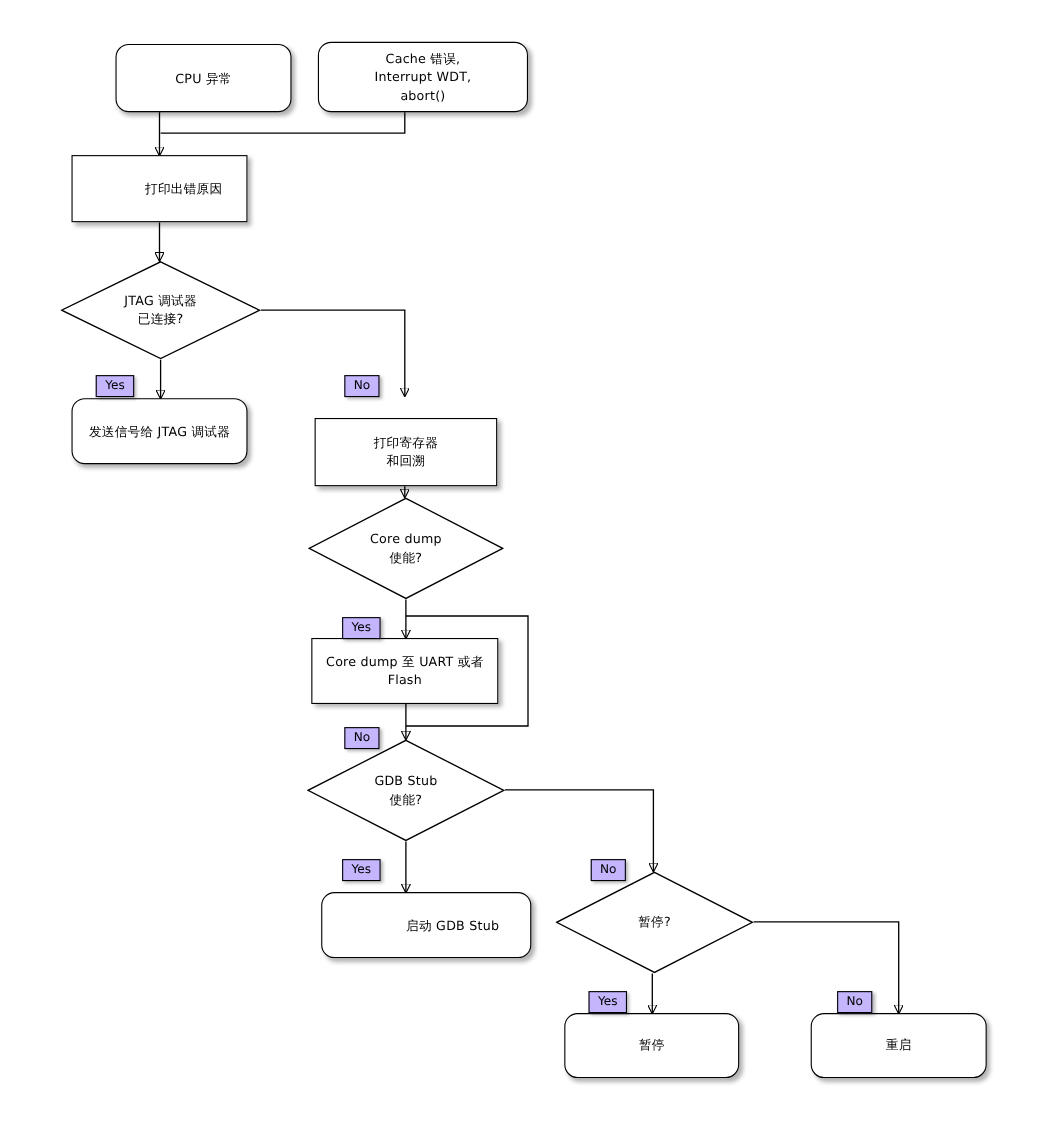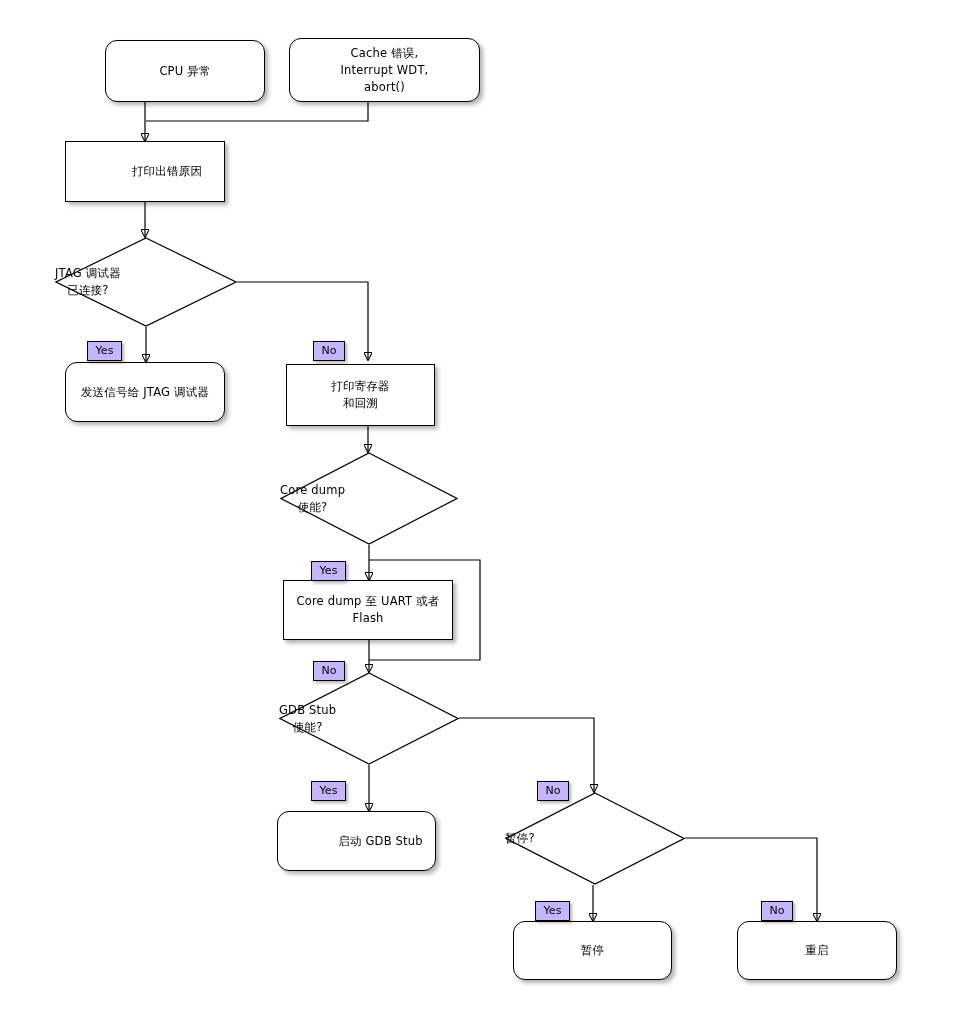--- a/index.html
+++ b/index.html
@@ -6,21 +6,21 @@
   body{width:960px;height:1020px;position:relative;overflow:hidden;
        font-family:"DejaVu Sans","Liberation Sans",sans-serif;}
   #canvas{position:absolute;left:0;top:0;width:960px;height:1020px;}
   .node{position:absolute;box-sizing:border-box;display:flex;align-items:center;
         justify-content:center;text-align:center;background:#ffffff;
         border:1px solid #000000;color:#000000;font-size:11.5px;line-height:17px;
         box-shadow:3px 3px 4px rgba(0,0,0,0.30);letter-spacing:.2px;}
   .rounded{border-radius:12px;}
   .rect{border-radius:0;}
   .diamond{position:absolute;box-sizing:border-box;background:transparent;border:0;
-           box-shadow:none;display:flex;align-items:center;justify-content:flex-start;}
+           box-shadow:none;display:flex;align-items:center;justify-content:center;}
   .diamond .dlabel{position:relative;z-index:2;font-size:11.5px;line-height:17px;
                    text-align:center;color:#000;letter-spacing:.2px;}
   .diamond svg{position:absolute;left:0;top:0;}
   .edge-label{position:absolute;box-sizing:border-box;background:#c4b5fd;
               border:1px solid #000000;color:#000000;font-size:11px;line-height:18px;
               text-align:center;padding:0 4px;box-shadow:2px 2px 3px rgba(0,0,0,0.30);
               font-family:"DejaVu Sans","Liberation Sans",sans-serif;}
   svg#wires{position:absolute;left:0;top:0;width:960px;height:1020px;
             pointer-events:none;}
   svg#wires line,svg#wires path{stroke:#000000;stroke-width:1.2;fill:none;}
@@ -80,21 +80,21 @@
     <svg width="182" height="90" viewBox="0 0 182 90" xmlns="http://www.w3.org/2000/svg">
       <polygon points="91,1 181,45 91,89 1,45" fill="#ffffff" stroke="#000000" stroke-width="1.2"></polygon>
     </svg>
     <span class="dlabel ml">JTAG 调试器<br>已连接?</span>
   </div>
 
   <div class="node rounded" style="left:65px;top:362px;width:160px;height:60px;">
     <span>发送信号给 JTAG 调试器</span>
   </div>
 
-  <div class="node rect" style="left:286px;top:364px;width:149px;height:62px;">
+  <div class="node rect" style="left:286px;top:380px;width:166px;height:62px;">
     <span class="ml">打印寄存器<br>和回溯</span>
   </div>
 
   <div class="diamond" style="left:280px;top:452px;width:178px;height:93px;">
     <svg width="178" height="93" viewBox="0 0 178 93" xmlns="http://www.w3.org/2000/svg">
       <polygon points="89,1 177,46.5 89,92 1,46.5" fill="#ffffff" stroke="#000000" stroke-width="1.2"></polygon>
     </svg>
     <span class="dlabel ml">Core dump<br>使能?</span>
   </div>
 
@@ -102,21 +102,21 @@
     <span>Core dump 至 UART 或者 Flash</span>
   </div>
 
   <div class="diamond" style="left:279px;top:672px;width:180px;height:93px;">
     <svg width="180" height="93" viewBox="0 0 180 93" xmlns="http://www.w3.org/2000/svg">
       <polygon points="90,1 179,46.5 90,92 1,46.5" fill="#ffffff" stroke="#000000" stroke-width="1.2"></polygon>
     </svg>
     <span class="dlabel ml">GDB Stub<br>使能?</span>
   </div>
 
-  <div class="node rounded" style="left:277px;top:811px;width:159px;height:60px;padding-left:48px;">
+  <div class="node rounded" style="left:292px;top:811px;width:191px;height:60px;padding-left:48px;">
     <span>启动 GDB Stub</span>
   </div>
 
   <div class="diamond" style="left:505px;top:792px;width:180px;height:93px;">
     <svg width="180" height="93" viewBox="0 0 180 93" xmlns="http://www.w3.org/2000/svg">
       <polygon points="90,1 179,46.5 90,92 1,46.5" fill="#ffffff" stroke="#000000" stroke-width="1.2"></polygon>
     </svg>
     <span class="dlabel">暂停?</span>
   </div>
 

